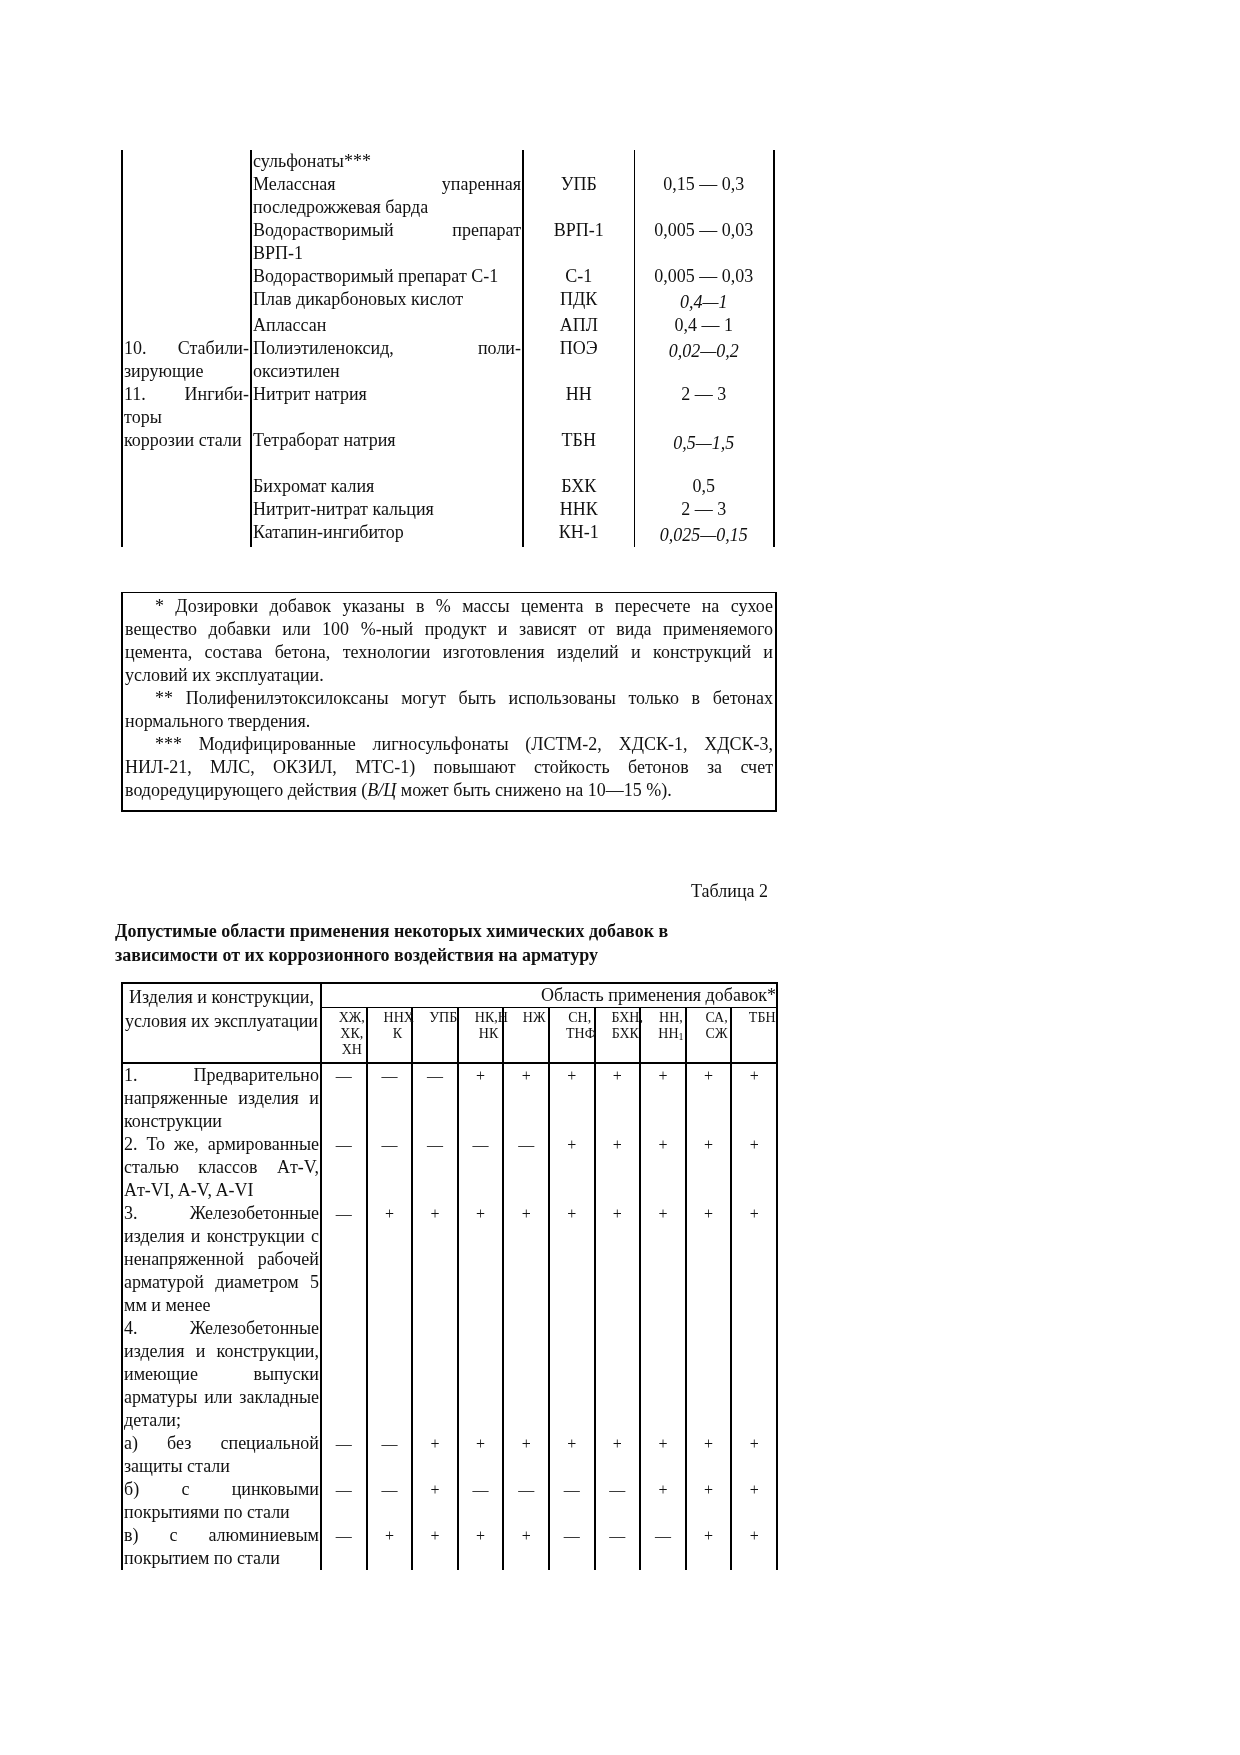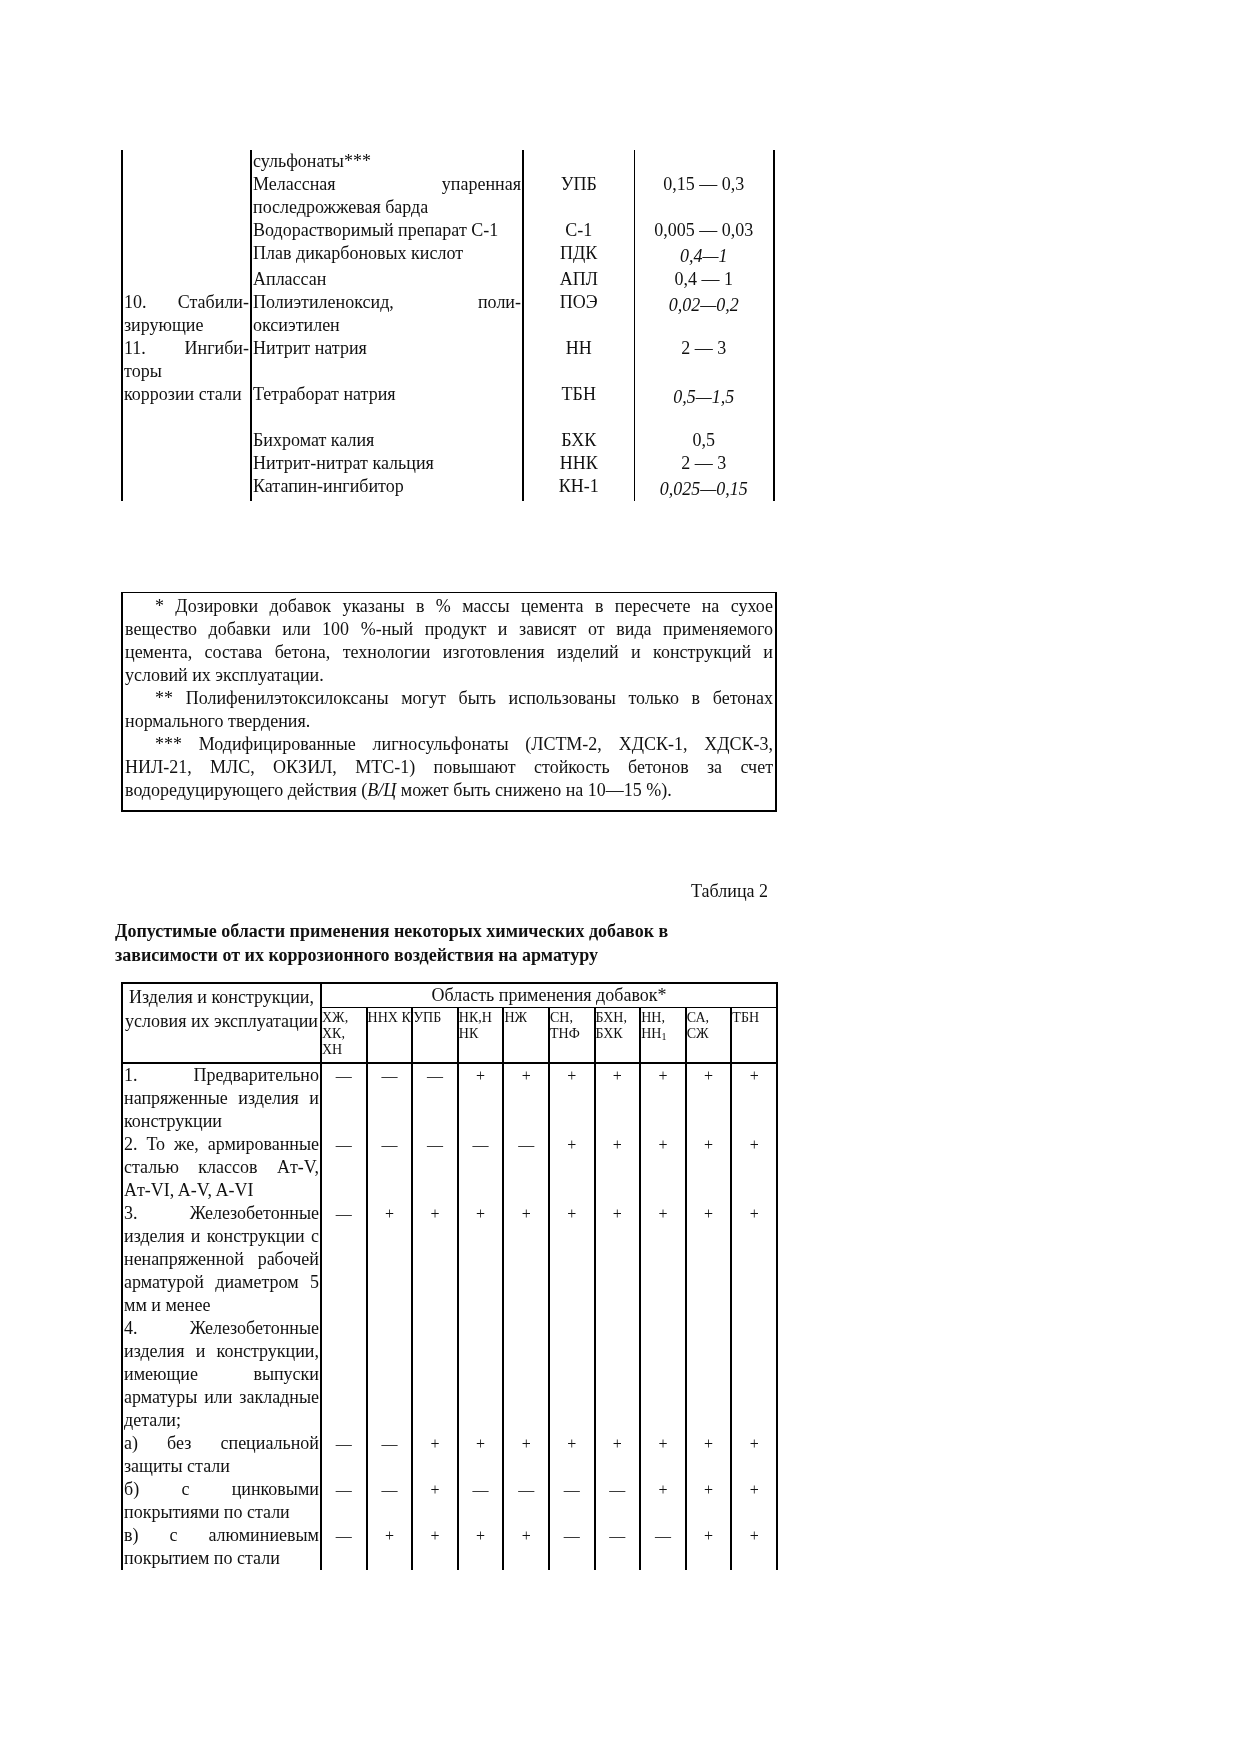--- a/index.html
+++ b/index.html
@@ -27,23 +27,23 @@
   
   .t2-label { position: absolute; left: 600px; top: 881px; width: 168px; text-align: right; font-size: 18px; }
   .t2-title { position: absolute; left: 115px; top: 919px; width: 660px; font-weight: bold;
               font-size: 18px; line-height: 24px; }
   .t2 { position: absolute; left: 121px; top: 982px; width: 655px; border-collapse: collapse; table-layout: fixed; }
   .t2 td, .t2 th { padding: 0; font-weight: normal; }
   .t2 col.rc { width: 199px; }
   .t2 col.ac { width: 45.6px; }
   .t2 th.rowhdr { border: 2px solid #000; border-bottom: 2px solid #000; vertical-align: top; text-align: center;
                   font-size: 18px; line-height: 24px; padding-top: 1px; }
-  .t2 th.grp { border: 1px solid #000; border-top: 2px solid #000; border-right: 2px solid #000; text-align: center; font-size: 18px; line-height: 23px; }
+  .t2 th.grp { border: 1px solid #000; border-top: 2px solid #000; border-right: 2px solid #000; text-align: right; font-size: 18px; line-height: 23px; }
   .t2 th.sub { border-left: 2px solid #000; border-top: 1px solid #000; border-bottom: 2px solid #000; vertical-align: top;
-               text-align: left; font-size: 14px; line-height: 16px; padding-top: 2px; height: 52px; }
+               text-align: center; font-size: 14px; line-height: 16px; padding-top: 2px; height: 52px; padding-left: 16px; }
   .t2 th.sub.last { border-right: 2px solid #000; }
   .t2 td.rowtext { border-left: 2px solid #000; border-right: 2px solid #000; vertical-align: top; font-size: 18px; line-height: 23px;
                    text-align: justify; text-align-last: left; padding: 0 1px; }
   .t2 td.mark { border-left: 2px solid #000; vertical-align: top; text-align: center; font-size: 16px; line-height: 23px; }
   .t2 td.mark.last { border-right: 2px solid #000; }
   sub.s { font-size: 10px; vertical-align: -2px; }
 </style>
 </head>
 <body>
 
@@ -61,20 +61,26 @@
         <td class="g"></td>
         <td class="n">сульфонаты***</td>
         <td class="cd"></td>
         <td class="ds"></td>
       </tr>
       <tr>
         <td class="g"></td>
         <td class="n" style="text-align:justify;text-align-last:left;">Мелассная упаренная последрожжевая барда</td>
         <td class="cd">УПБ</td>
         <td class="ds">0,15 — 0,3</td>
+      </tr>
+      <tr>
+        <td class="g"></td>
+        <td class="n" style="text-align:justify;text-align-last:left;">Водорастворимый препарат ВРП-1</td>
+        <td class="cd">ВРП-1</td>
+        <td class="ds">0,005 — 0,03</td>
       </tr>
       <tr>
         <td class="g"></td>
         <td class="n" style="text-align:justify;text-align-last:left;margin-top:28px;">Водорастворимый препарат С-1</td>
         <td class="cd">С-1</td>
         <td class="ds">0,005 — 0,03</td>
       </tr>
       <tr>
         <td class="g"></td>
         <td class="n">Плав дикарбоновых кислот</td>

